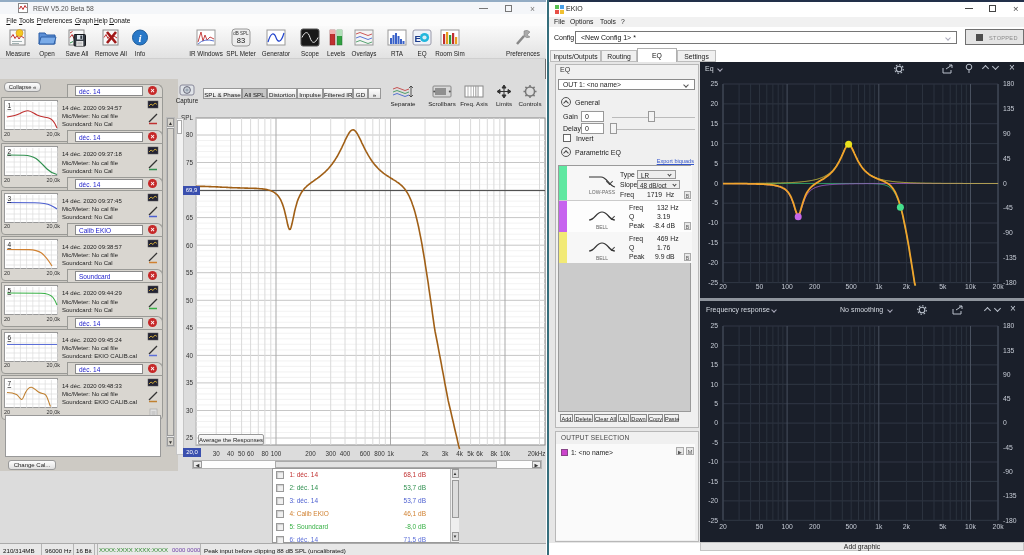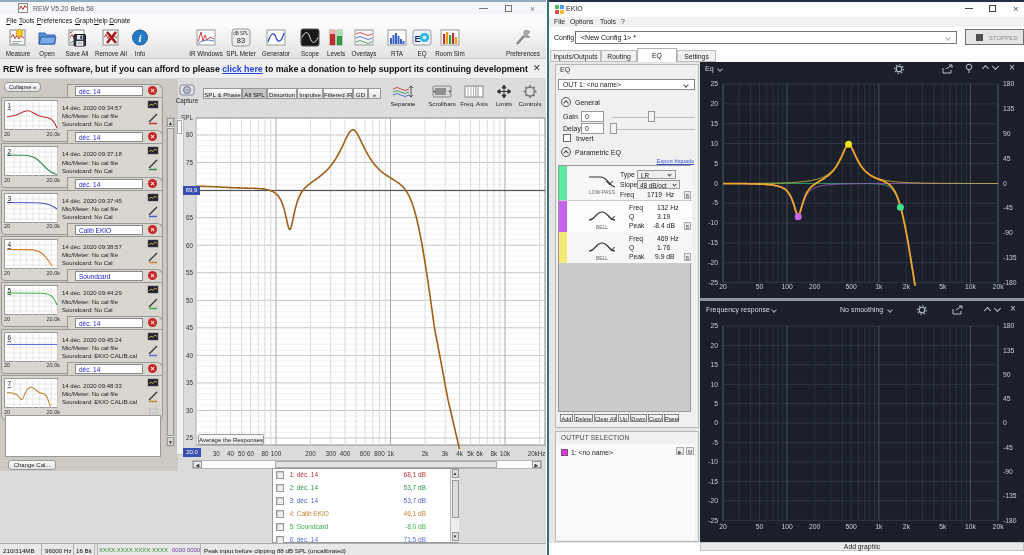--- a/index.html
+++ b/index.html
@@ -117,24 +117,20 @@
             <rect x="9" y="7" width="2.2" height="9" fill="#2f9f3f"></rect>
             <rect x="12" y="5" width="2.2" height="11" fill="#c03030"></rect>
             <rect x="15" y="9" width="2.2" height="7" fill="#e8a020"></rect>
           </g>
         </svg><div style="font-size:6.3px;color:#222;margin-top:-1px;white-space:nowrap">Room Sim</div></div>
       <div style="position:absolute;left:506px;top:2px;width:34px;height:30px;text-align:center"><svg width="20" height="19" viewBox="0 0 20 19" style="display:inline-block">
           <path d="M4,16 L11,8" stroke="#888" stroke-width="2.5"></path>
           <path d="M11,3 a5,5 0 0 1 6,1 l-3,3 3,2 a5,5 0 0 1-6,-1 z" fill="#aaa" stroke="#777" stroke-width="0.5"></path>
         </svg><div style="font-size:6.3px;color:#222;margin-top:-1px;white-space:nowrap">Preferences</div></div>
     </div>
- <div class="abs" style="left:0;top:59px;width:546px;height:20px;background:#f0f0f0;border-bottom:1px solid #d8d8d8">
-   <div class="abs" style="left:3px;top:5px;font-size:8.9px;font-weight:bold;color:#111;letter-spacing:-0.05px;white-space:nowrap">REW is free software, but if you can afford to please <a style="color:#2244dd;text-decoration:underline">click here</a> to make a donation to help support its continuing development</div>
-   <div class="abs" style="left:533px;top:4px;font-size:9px;color:#333">✕</div>
- </div>
 
  <div class="abs" style="left:0;top:79px;width:178px;height:392px;background:#cdcac4">
   <div class="abs" style="left:4px;top:3px;width:37px;height:10px;background:linear-gradient(#fdfdfd,#e0e0e0);border:1px solid #999;border-radius:4px;font-size:5.8px;line-height:9px;text-align:center;color:#222">Collapse «</div>
 
 <div style="position:absolute;left:0;top:5.0px;width:163px;height:59px">
  <div style="position:absolute;left:67px;top:0;width:96px;height:14px;background:#d9d6d0;border:1px solid #9a9a96;border-bottom:none;border-radius:0 6px 0 0"></div>
  <div style="position:absolute;left:1px;top:13px;width:162px;height:45px;background:#d9d6d0;border:1px solid #9a9a96;border-radius:0 0 4px 4px"></div>
  <div style="position:absolute;left:75px;top:2px;width:68px;height:10px;background:#fff;border:1px solid #8a8a8a;font-size:6.5px;color:#2222cc;line-height:10px;padding-left:3px">déc. 14</div>
  <div style="position:absolute;left:148px;top:2px;width:9px;height:9px;border-radius:50%;background:#c62828;color:#fff;font-size:7px;line-height:9px;text-align:center;font-weight:bold">×</div>
  <div style="position:absolute;left:4px;top:16px;width:54px;height:30px;background:#fff;border:1px solid #999">

